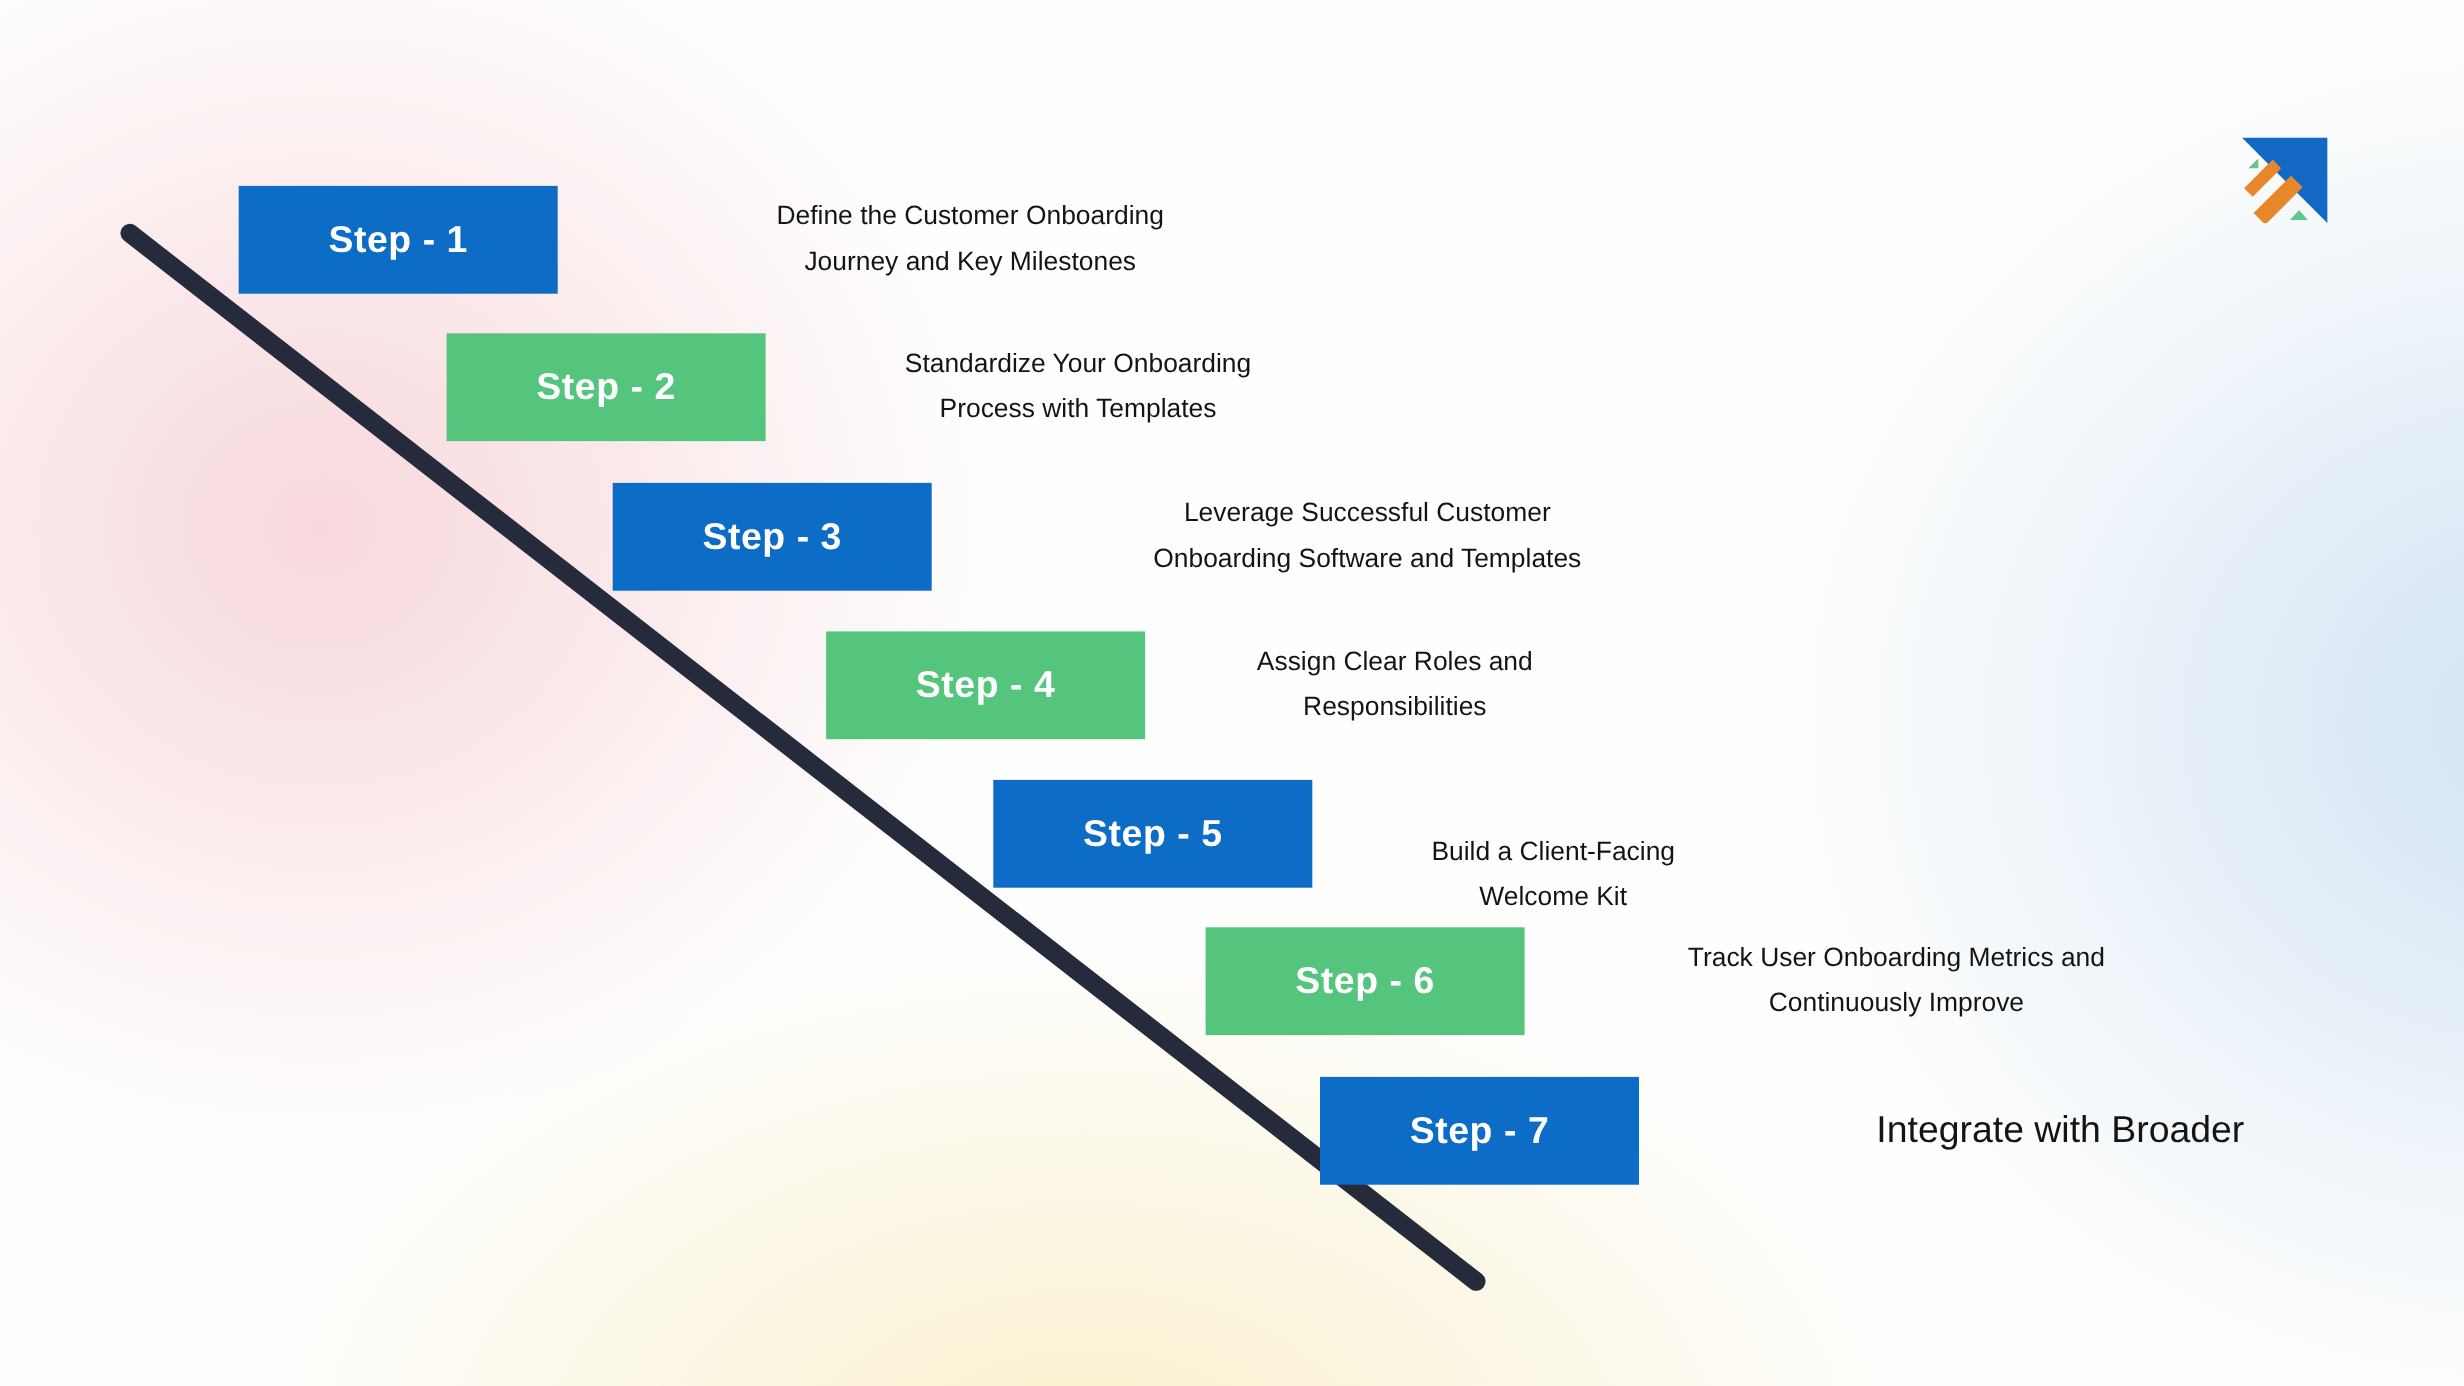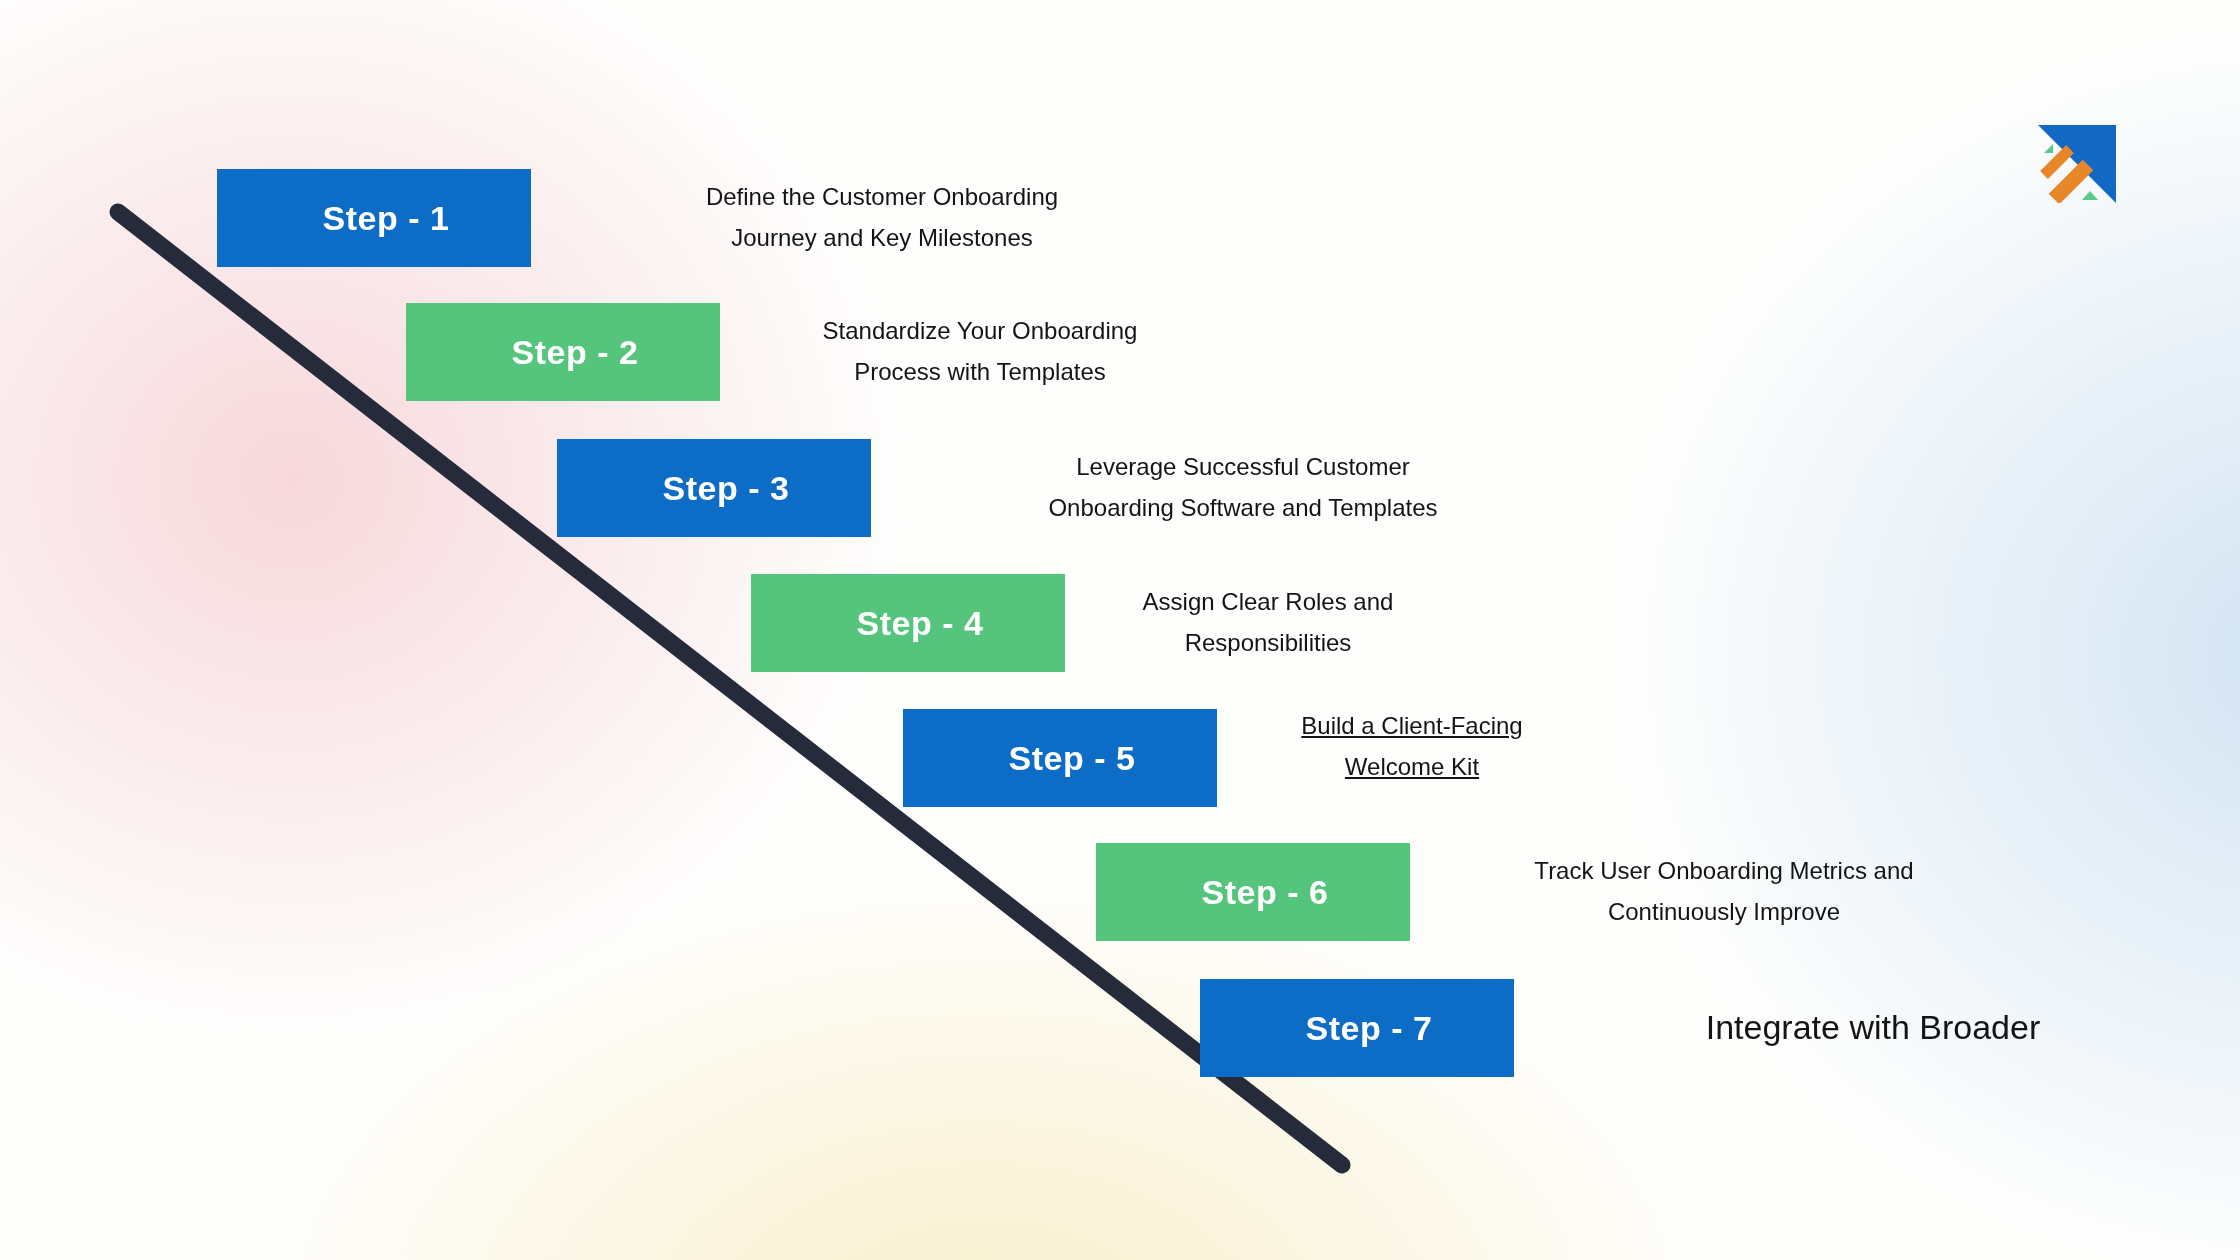--- a/index.html
+++ b/index.html
@@ -10,21 +10,21 @@
     font-family:"Liberation Sans", sans-serif;
     background:
       radial-gradient(900px 820px at 13% 38%, rgba(247,214,218,0.95), rgba(247,214,218,0) 68%),
       radial-gradient(1150px 720px at 44% 106%, rgba(249,238,200,0.95), rgba(249,238,200,0) 66%),
       radial-gradient(1050px 950px at 103% 52%, rgba(208,226,243,0.95), rgba(208,226,243,0) 66%),
       linear-gradient(#FEFEFD,#FEFEFD);
   }
   .line-layer{position:absolute;left:0;top:0;width:2240px;height:1260px;}
   .step-box{
     position:absolute;width:290px;height:98px;
-    display:flex;align-items:center;justify-content:center;padding-left:24px;
+    display:flex;align-items:center;justify-content:center;
   }
   .step-box.blue{background:#0D6CC6;}
   .step-box.green{background:#55C57E;margin-left:20px;}
   .step-label{
     color:#ffffff;font-weight:bold;font-size:34px;letter-spacing:0.5px;
   }
   .step-desc{
     position:absolute;width:760px;height:98px;
     display:flex;flex-direction:column;align-items:center;justify-content:center;
     color:#141414;font-size:24px;line-height:1.7;text-align:center;
@@ -84,21 +84,21 @@
     <span class="step-label">Step - 4</span>
   </div>
   <div class="step-desc" style="left:888px;top:574px;">
     <div class="desc-line">Assign Clear Roles and</div>
     <div class="desc-line">Responsibilities</div>
   </div>
 
   <div class="step-box blue" style="left:903px;top:709px;">
     <span class="step-label">Step - 5</span>
   </div>
-  <div class="step-desc" style="left:1032px;top:698px;text-decoration:underline;">
+  <div class="step-desc" style="left:1032px;top:747px;">
     <div class="desc-line">Build a Client-Facing</div>
     <div class="desc-line">Welcome Kit</div>
   </div>
 
   <div class="step-box green" style="left:1076px;top:843px;">
     <span class="step-label">Step - 6</span>
   </div>
   <div class="step-desc" style="left:1344px;top:843px;align-items:center;">
     <div class="desc-line">Track User Onboarding Metrics and</div>
     <div class="desc-line">Continuously Improve</div>

